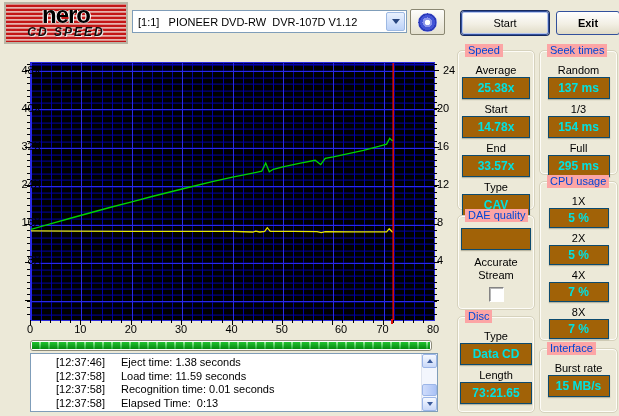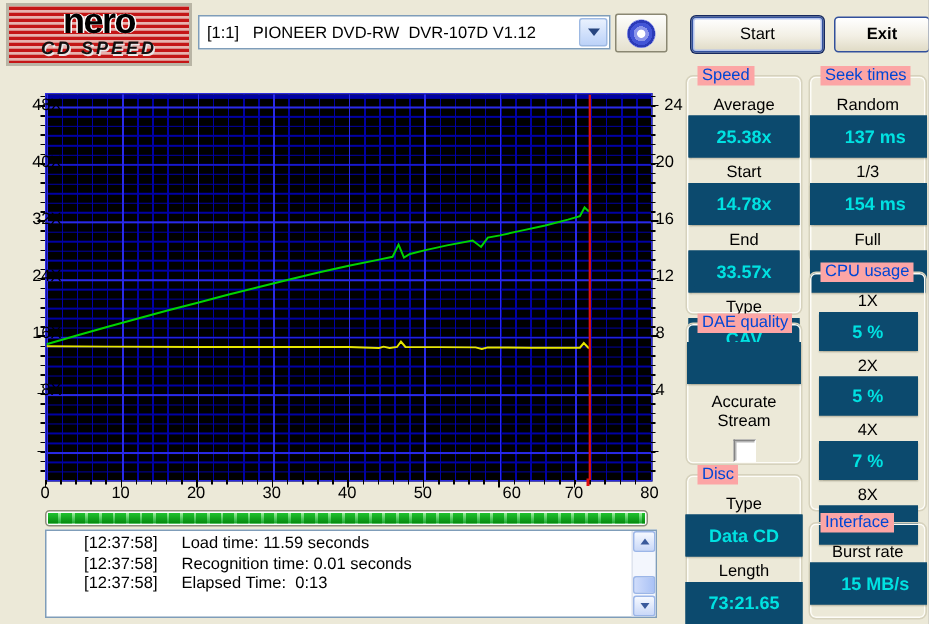--- a/index.html
+++ b/index.html
@@ -77,23 +77,23 @@
   .sbtri-up{width:0;height:0;border-left:3px solid transparent;border-right:3px solid transparent;border-bottom:4px solid #3a5a9b;}
   .sbtri-down{width:0;height:0;border-left:3px solid transparent;border-right:3px solid transparent;border-top:4px solid #3a5a9b;}
   #sb-thumb{position:absolute;left:0;width:15px;height:12px;bottom:15px;border:1px solid #9cb6e8;border-radius:2px;
         background:linear-gradient(90deg,#cfdcfb,#aac2f5);box-sizing:border-box;}
 
   
   .group{position:absolute;border:1px solid #d6d2bd;border-radius:5px;box-shadow:inset 0 0 0 1px #fdfcf7;}
   .group .gtitle{position:absolute;top:-7px;left:7px;background:#fca5a5;padding:0 3px;color:#0046d5;line-height:13px;}
   .rows{padding-top:12px;display:flex;flex-direction:column;align-items:center;}
   .flabel{height:14px;line-height:14px;text-align:center;}
-  .lcd{background:#0c4a6e;color:#00e1e1;font-weight:bold;font-size:12px;line-height:18px;text-align:center;
-       border:4px solid #0c4a6e;box-shadow:0 1px 1px rgba(90,85,60,.35);margin-bottom:3px;}
-  .w66{width:66px;height:20px;line-height:20px;} .w60{width:60px;height:20px;line-height:20px;padding-left:10px;}
+  .lcd{background:#a16207;color:#00e1e1;font-weight:bold;font-size:12px;line-height:18px;text-align:center;
+       border:1px solid #0c4a6e;box-shadow:0 1px 1px rgba(90,85,60,.35);margin-bottom:3px;}
+  .w66{width:66px;height:20px;line-height:20px;} .w60{width:60px;height:20px;line-height:20px;}
   .w58{width:58px;height:18px;line-height:18px;} .w70{width:70px;height:20px;line-height:20px;} .w68{width:68px;height:20px;line-height:20px;}
   #group-speed{left:457px;top:50px;width:76px;height:158px;}
   #group-seek{left:539px;top:50px;width:77px;height:123px;}
   #group-dae{left:457px;top:215px;width:76px;height:93px;}
   #group-cpu{left:539px;top:181px;width:77px;height:158px;}
   #group-disc{left:457px;top:316px;width:76px;height:95px;}
   #group-iface{left:539px;top:348px;width:77px;height:63px;}
   #dae-label{width:62px;margin:3px auto 0;text-align:center;line-height:13px;}
   #dae-check{width:13px;height:13px;margin:5px auto 0;background:#fff;border:1px solid;border-color:#848484 #fff #fff #848484;
              box-shadow:inset 1px 1px 0 #b5b5b5;}
@@ -161,20 +161,24 @@
       <span class="axlabel xb" style="left: 418px;">80</span>
     </div>
 
   <div id="progress">
       <div class="fill"></div>
     </div>
 
   <div id="log">
     <div id="loglines">
         <div class="logline">
+          <span class="ts">[12:37:46]</span>
+          <span class="msg">Eject time: 1.38 seconds</span>
+        </div>
+        <div class="logline">
           <span class="ts">[12:37:58]</span>
           <span class="msg">Load time: 11.59 seconds</span>
         </div>
         <div class="logline">
           <span class="ts">[12:37:58]</span>
           <span class="msg">Recognition time: 0.01 seconds</span>
         </div>
         <div class="logline">
           <span class="ts">[12:37:58]</span>
           <span class="msg">Elapsed Time:  0:13</span>

